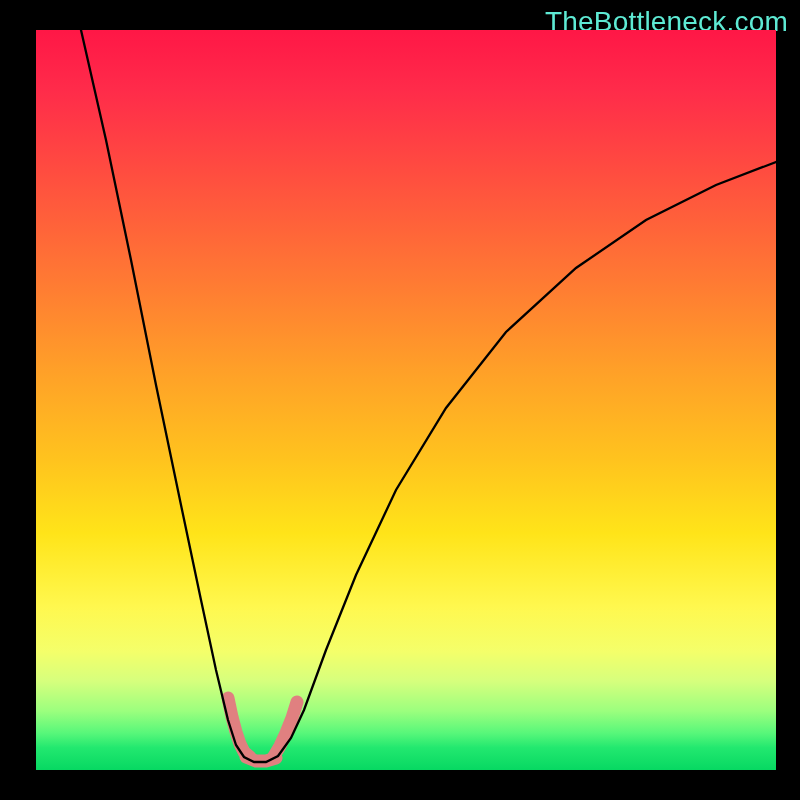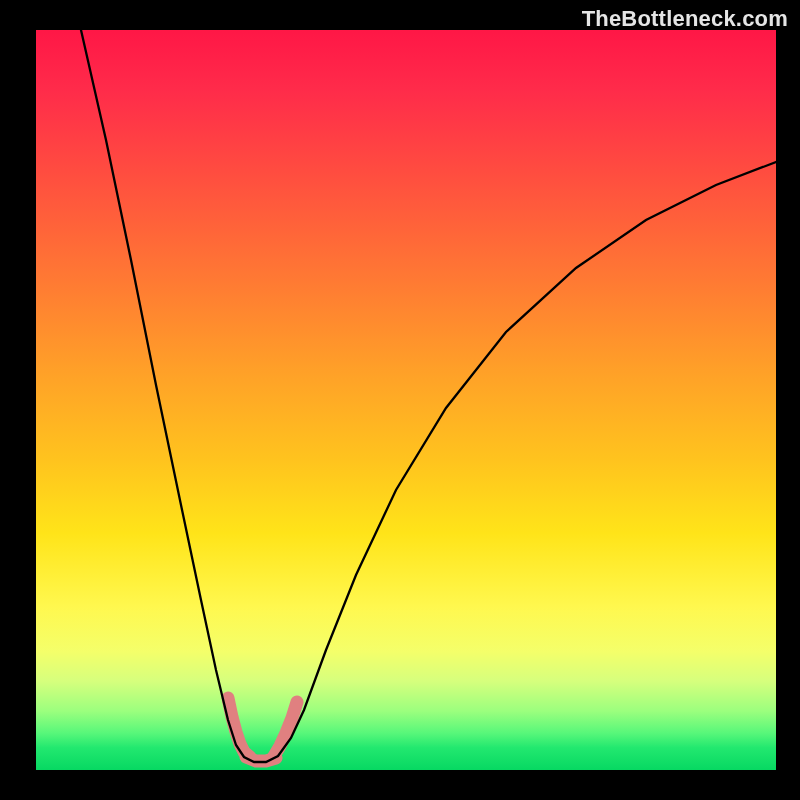--- a/index.html
+++ b/index.html
@@ -41,23 +41,23 @@
       #9cff7e 92%,
       #58f77a 95%,
       #22e86f 97%,
       #07d862 100%
     );
   }
   .watermark {
     position: absolute;
     top: 6px;
     right: 12px;
-    color: #e5e5e5;
-    font-size: 22px;
-    font-weight: 700;
+    color: #5eead4;
+    font-size: 28px;
+    font-weight: 400;
     letter-spacing: 0.2px;
     user-select: none;
   }
   svg.curve {
     position: absolute;
     left: 0;
     top: 0;
     width: 740px;
     height: 740px;
   }

